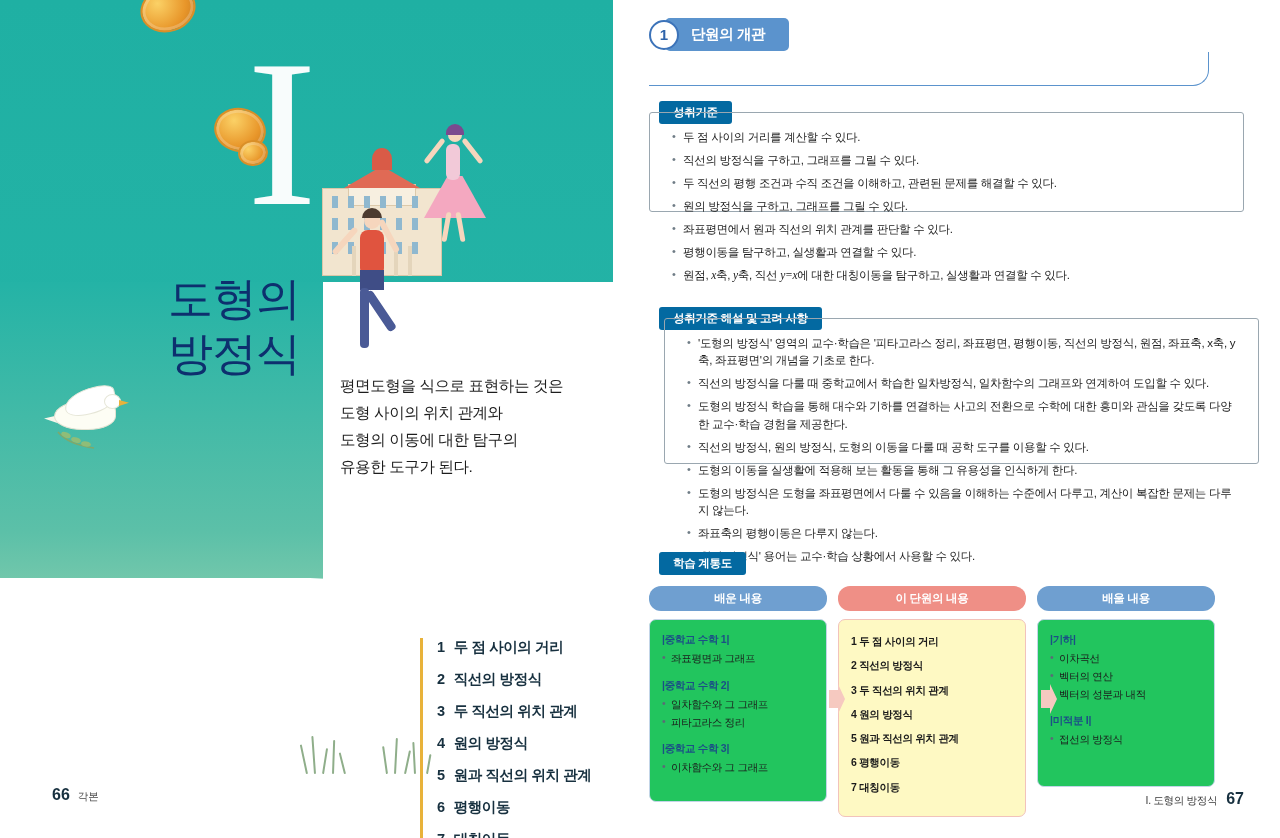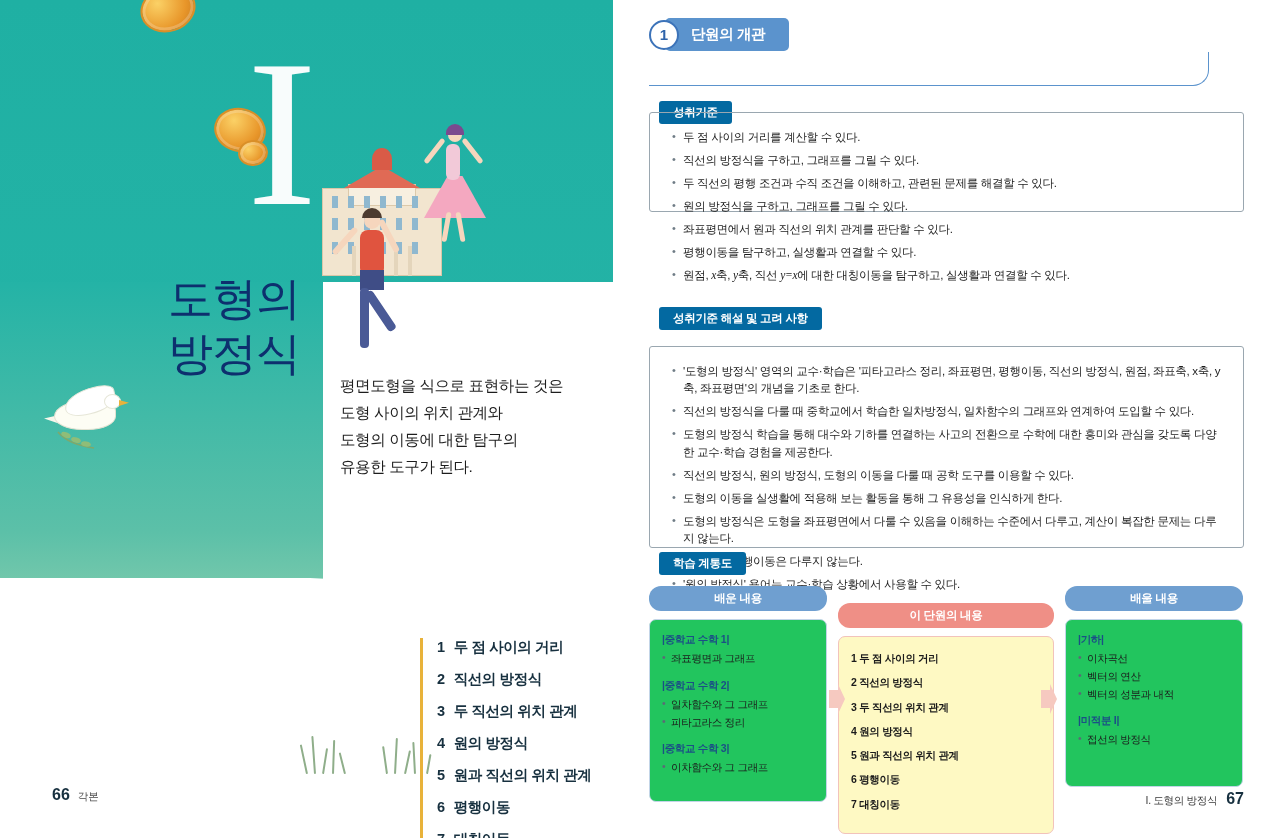--- a/index.html
+++ b/index.html
@@ -180,21 +180,21 @@
     border-radius: 3px;
     letter-spacing: -0.3px;
   }
 
   .panel {
     position: absolute;
     border: 1px solid #9aa7b0;
     border-radius: 3px;
   }
   .panel-a { left: 36px; top: 112px; width: 595px; height: 100px; }
-  .panel-b { left: 36px; top: 318px; width: 595px; height: 202px; margin-top: 28px; }
+  .panel-b { left: 51px; top: 318px; width: 595px; height: 146px; }
 
   .label-a { position: absolute; left: 46px; top: 101px; }
   .label-b { position: absolute; left: 46px; top: 307px; }
 
   .bullets { padding: 16px 18px 10px 22px; }
   .bullet {
     position: relative;
     font-size: 11.5px; color: #1b1b1b;
     line-height: 1.52; margin-bottom: 5.5px;
     padding-left: 11px; letter-spacing: -0.3px;
@@ -203,21 +203,21 @@
     content: "•"; position: absolute; left: 0; top: -1px;
     color: #6f7c86; font-size: 11px;
   }
   .bullet i { font-family: "Liberation Serif", serif; font-style: italic; }
 
   
   .map-wrap { position: absolute; left: 36px; top: 552px; width: 600px; height: 248px; }
   .map-label { position: absolute; left: 10px; top: 0px; }
   .map-cols { position: absolute; left: 0; top: 34px; width: 600px; display: flex; }
   .col { width: 178px; }
-  .col.mid { width: 216px; margin: 17px 11px; }
+  .col.mid { width: 188px; margin: 0 11px; }
   .col-head {
     text-align: center; color: #ffffff;
     font-size: 11.5px; font-weight: bold;
     padding: 5px 0; border-radius: 12px;
     letter-spacing: -0.3px;
   }
   .col.left .col-head { background: #6f9fd0; }
   .col.mid .col-head { background: #ef8f86; }
   .col.right .col-head { background: #6f9fd0; }
   .col-body {

